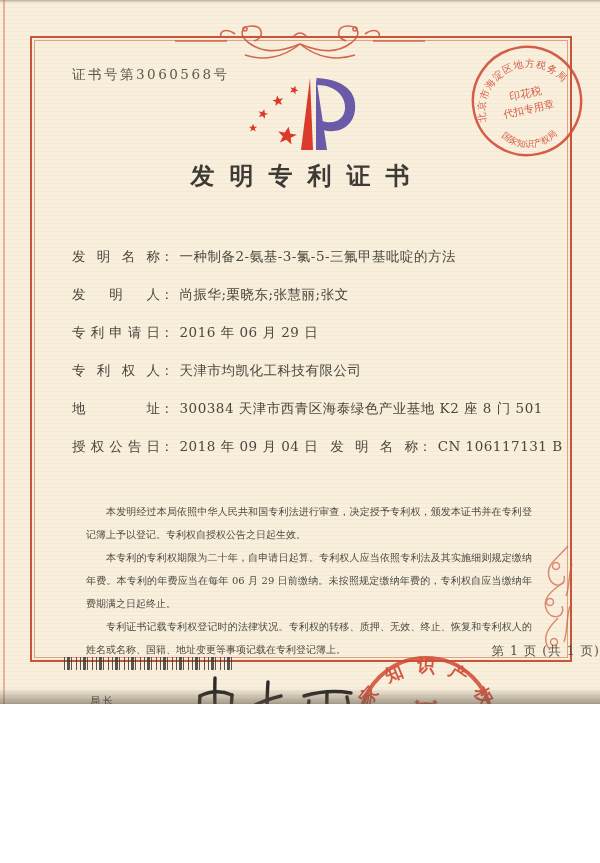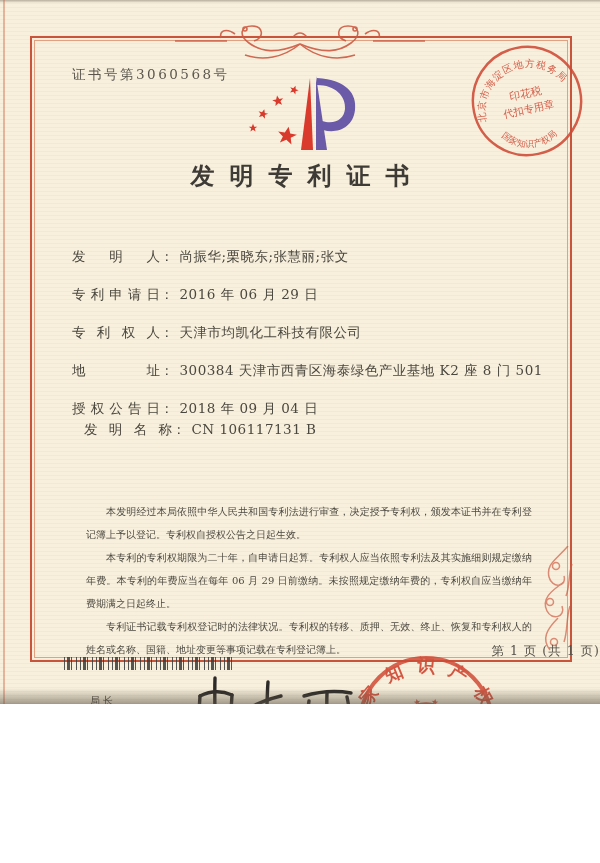--- a/index.html
+++ b/index.html
@@ -25,21 +25,21 @@
   .seal-date{position:absolute;left:348px;top:762px;font-size:15px;color:#c93a28;letter-spacing:1px;font-weight:bold;text-shadow:0 0 2px rgba(255,255,255,.8);}
 
   .title{position:absolute;left:0;right:0;top:160px;text-align:center;font-size:24px;font-weight:600;
     color:#3e3b36;letter-spacing:15px;text-indent:15px;}
 
   .fields{position:absolute;left:72px;top:246px;right:50px;color:#4a473f;}
   .frow{margin-bottom:17px;font-size:13.5px;line-height:21px;white-space:nowrap;}
   .flabel{display:inline-block;width:88px;text-align:justify;text-align-last:justify;vertical-align:top;}
   .fcolon{display:inline-block;vertical-align:top;}
   .fvalue{display:inline-block;margin-left:6px;vertical-align:top;letter-spacing:.5px;}
-  .frow-double{display:flex;flex-direction:column;}
+  .frow-double{display:flex;}
   .frow-double .ffield2{margin-left:12px;}
 
   .body-text{position:absolute;left:86px;right:68px;top:500px;font-size:10px;line-height:23px;
     color:#4d4a42;text-align:justify;}
   .body-text p{margin:0;text-indent:2em;}
 
   .barcode{position:absolute;left:64px;top:657px;width:168px;height:13px;opacity:.85;
     background:repeating-linear-gradient(90deg,#3a3a3a 0 1.5px,rgba(0,0,0,0) 1.5px 3px,#3a3a3a 3px 6px,rgba(0,0,0,0) 6px 7.5px,#3a3a3a 7.5px 8.5px,rgba(0,0,0,0) 8.5px 12px,#3a3a3a 12px 13px,rgba(0,0,0,0) 13px 16px);}
 
   .sig-title{position:absolute;left:90px;top:694px;font-size:10px;color:#3e3b36;letter-spacing:3px;}
@@ -110,20 +110,23 @@
     <text font-size="9" class="sealtext">
       <textPath href="#taxBotArc" startOffset="2">国家知识产权局</textPath>
     </text>
     <text x="60" y="56" font-size="11" text-anchor="middle" class="sealtext">印花税</text>
     <text x="60" y="72" font-size="10.5" text-anchor="middle" class="sealtext">代扣专用章</text>
   </svg>
 
   <div class="title">发明专利证书</div>
 
   <div class="fields">
+    <div class="frow">
+      <span class="flabel">发明名称</span><span class="fcolon">：</span><span class="fvalue">一种制备2-氨基-3-氯-5-三氟甲基吡啶的方法</span>
+    </div>
     <div class="frow">
       <span class="flabel">发明人</span><span class="fcolon">：</span><span class="fvalue">尚振华;栗晓东;张慧丽;张文</span>
     </div>
     <div class="frow">
       <span class="flabel">专利申请日</span><span class="fcolon">：</span><span class="fvalue">2016 年 06 月 29 日</span>
     </div>
     <div class="frow">
       <span class="flabel">专利权人</span><span class="fcolon">：</span><span class="fvalue">天津市均凯化工科技有限公司</span>
     </div>
     <div class="frow">

